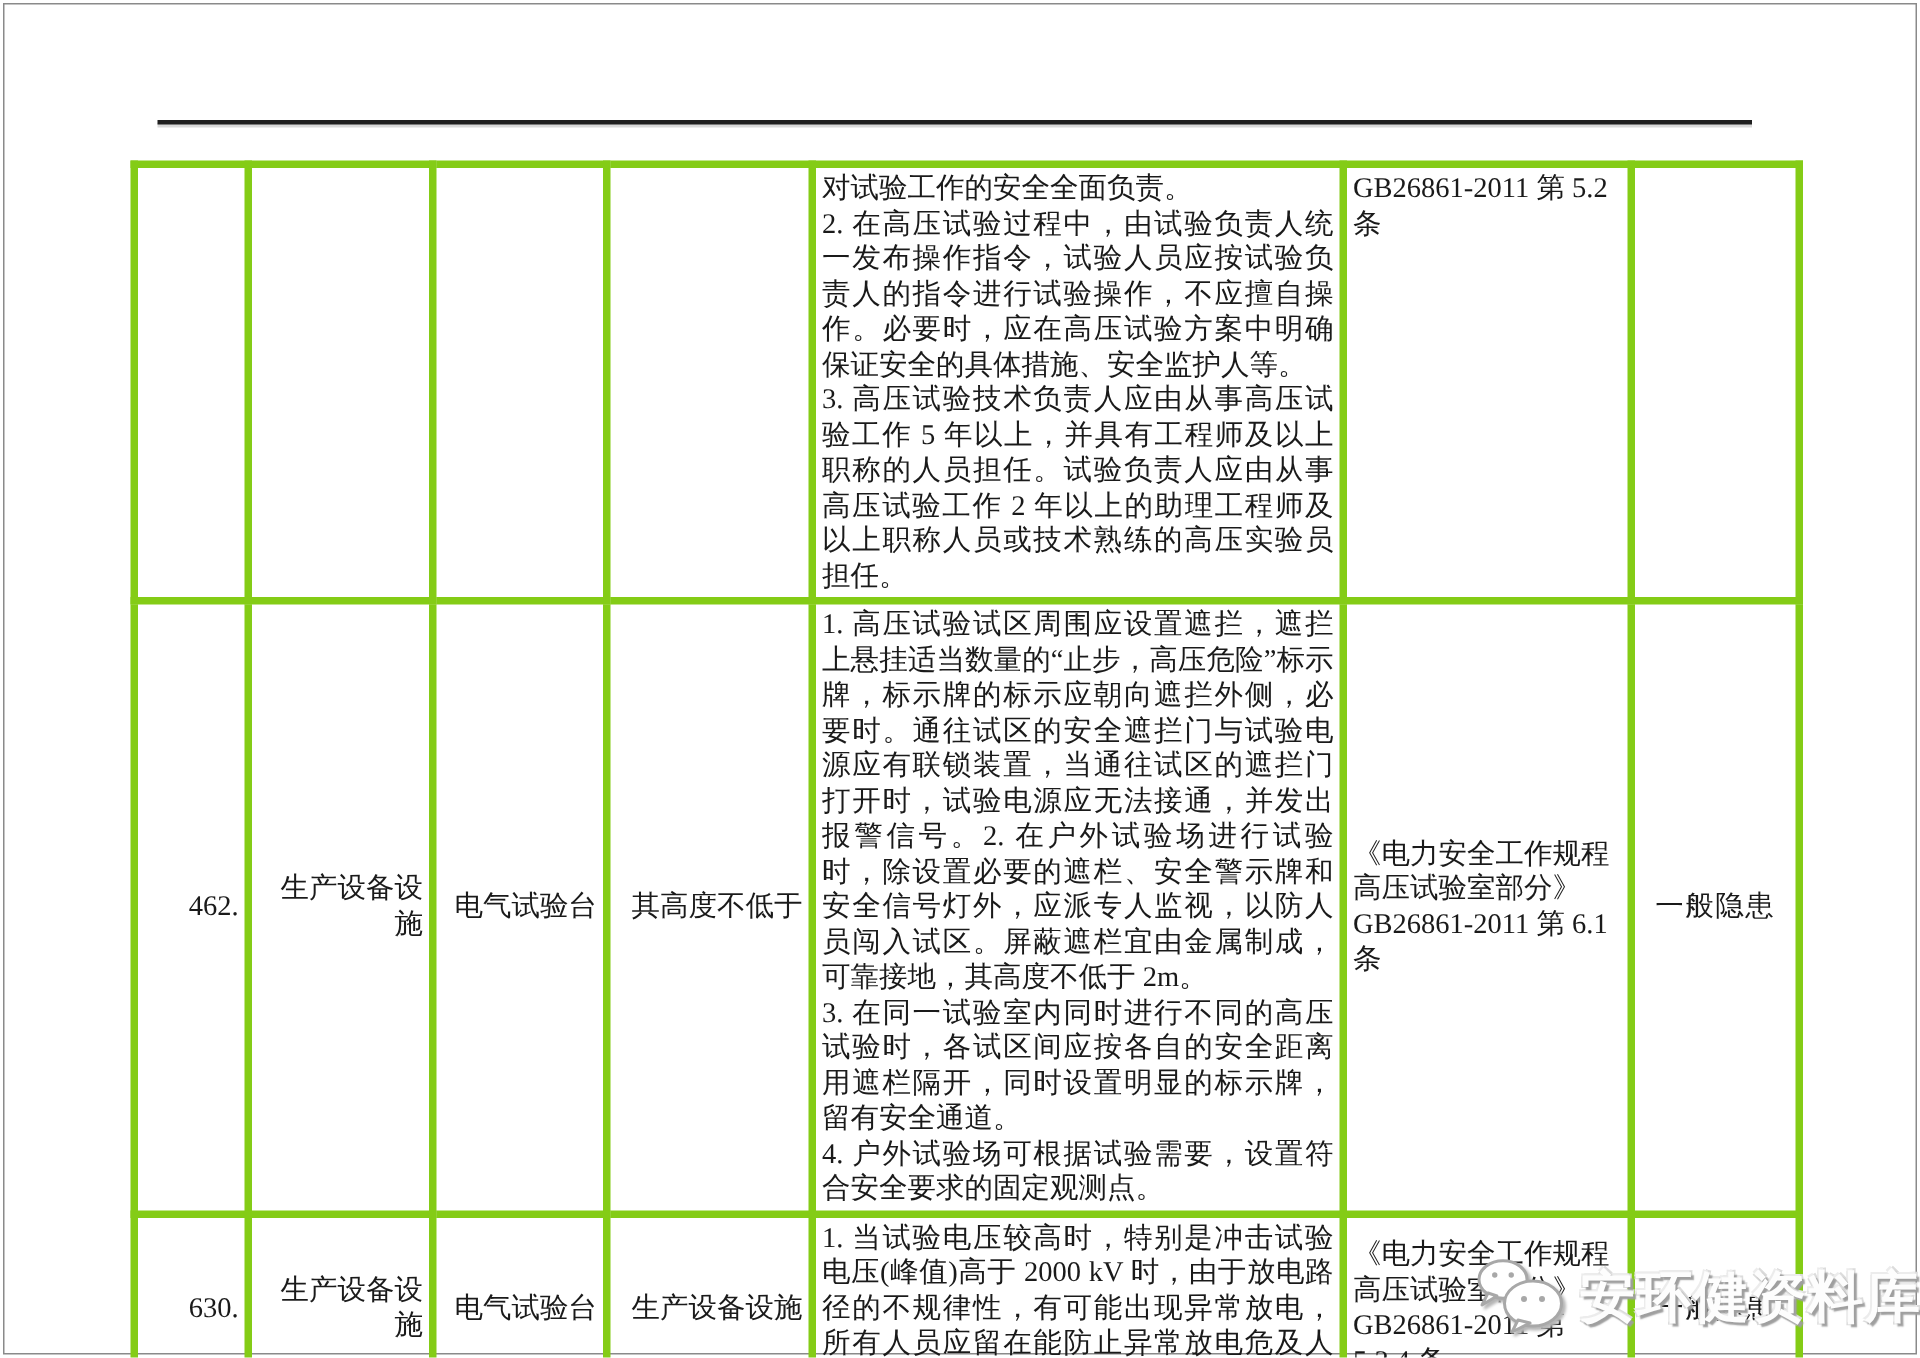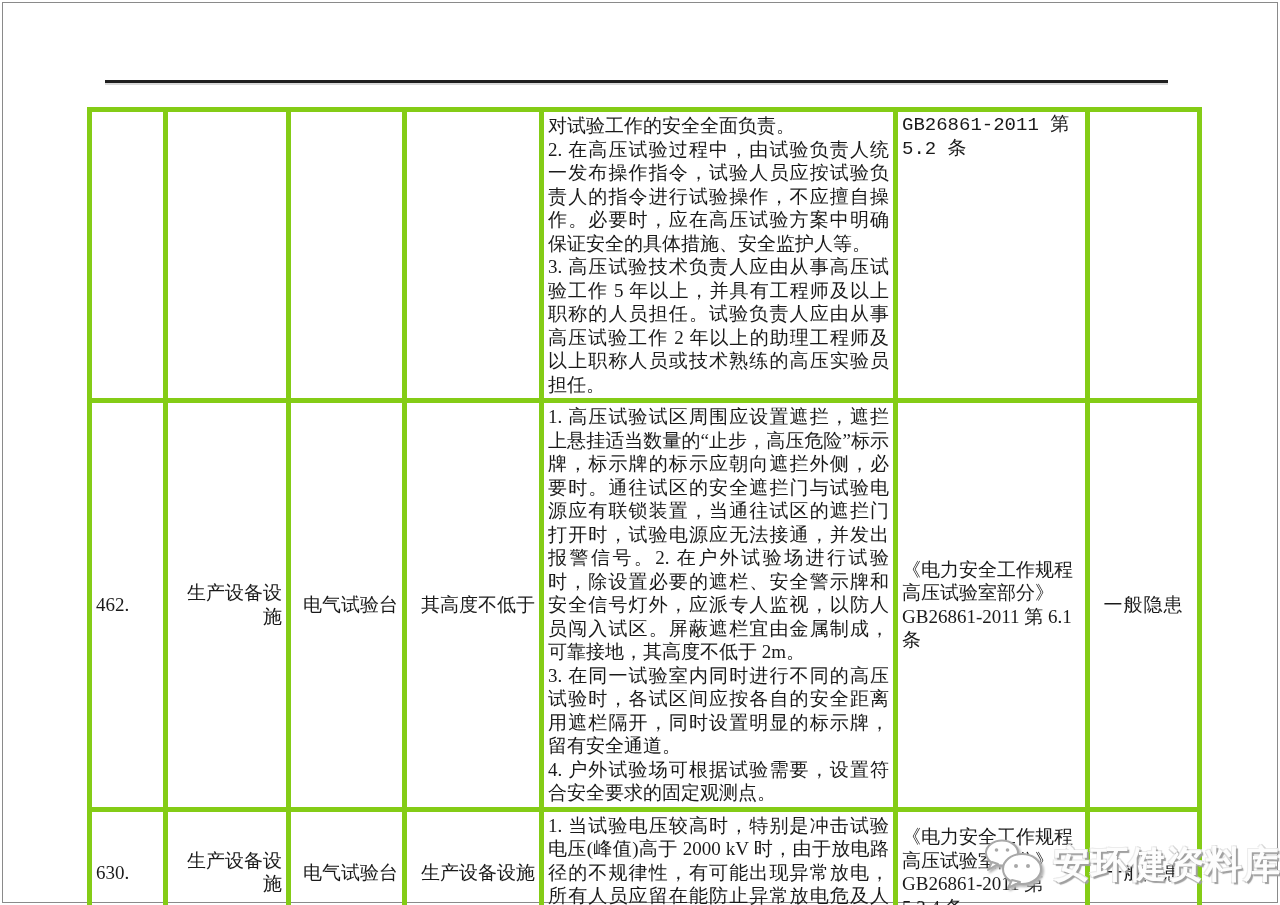--- a/index.html
+++ b/index.html
@@ -37,35 +37,35 @@
     table-layout: fixed;
   }
   table.doc-table td {
     border: 5px solid #84cc16;
     vertical-align: middle;
     font-size: 19px;
     line-height: 23.5px;
     overflow: hidden;
     padding: 2px 4px;
   }
-  td.c-num    { text-align: left; }
+  td.c-num    { text-align: right; }
   td.c-center { text-align: right; margin-top: 14px; }
   td.c-desc {
     vertical-align: top;
     text-align: left;
     white-space: pre-line;
     padding: 2px 7px 2px 8px;
     text-align: justify;
   }
   td.c-ref {
     white-space: pre-line;
     padding: 2px 6px 2px 9px;
     line-height: 26px;
   }
-  td.c-ref.top { vertical-align: top; font-family: Liberation Mono, monospace; }
+  td.c-ref.top { vertical-align: top; }
   td.c-hazard { text-align: center; letter-spacing: 1px; margin-top: 41px; }
   tr.r1 { height: 240px; }
   tr.r2 { height: 334px; }
   tr.r3 { height: 96px; }
 
   .watermark {
     position: absolute;
     left: 983px;
     top: 838px;
     display: flex;

